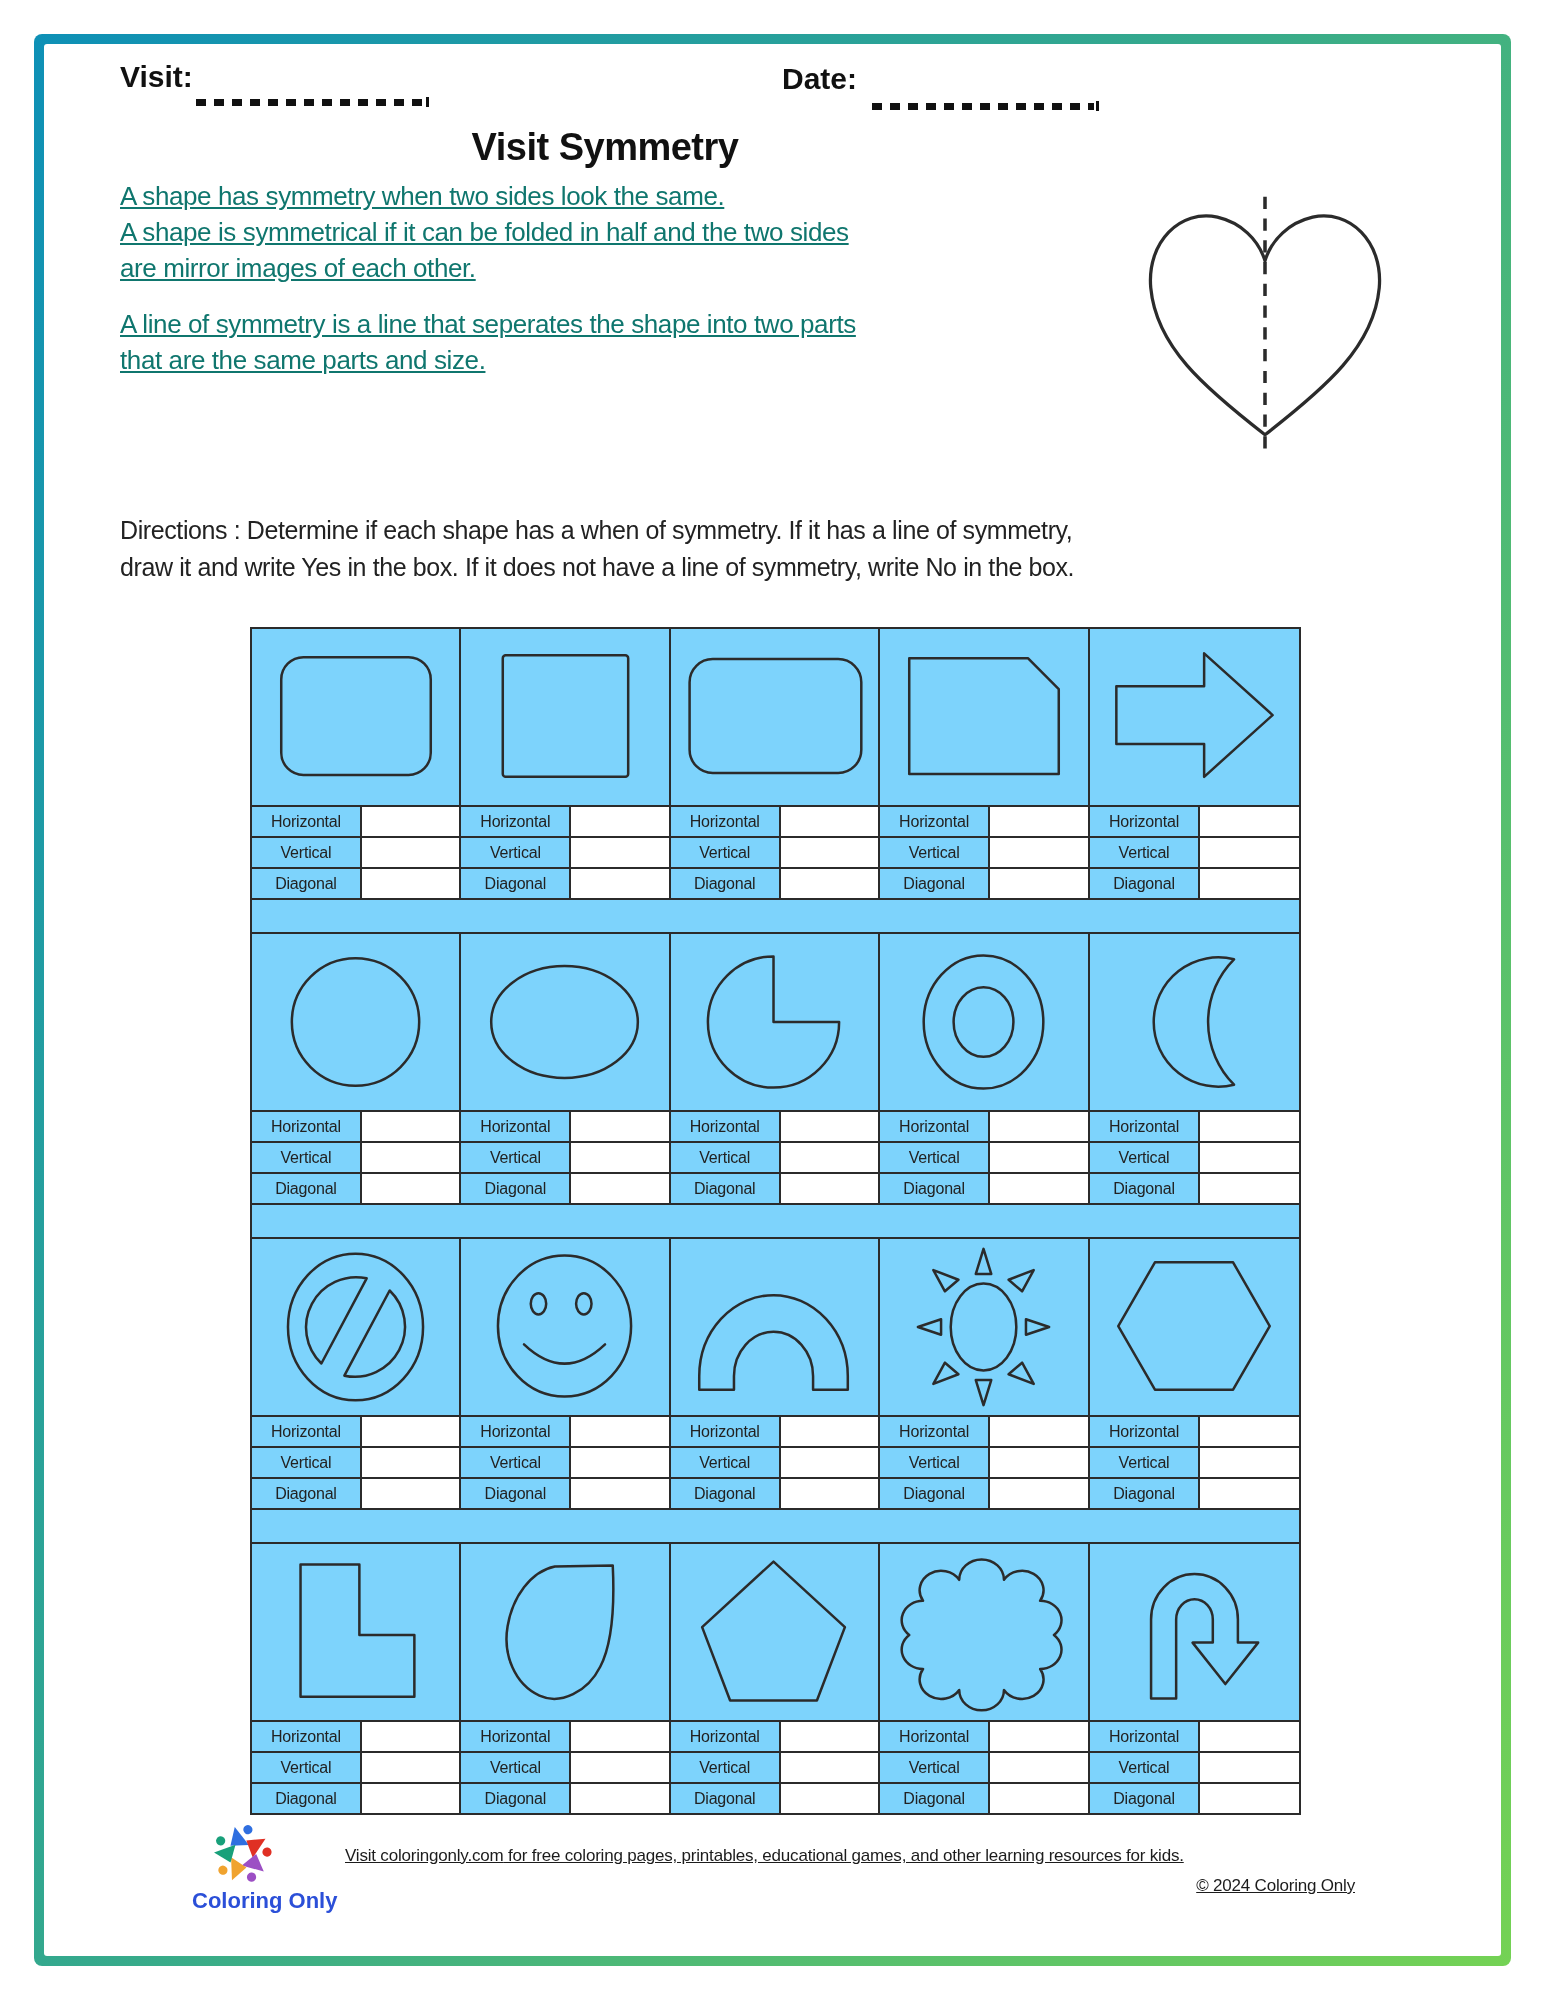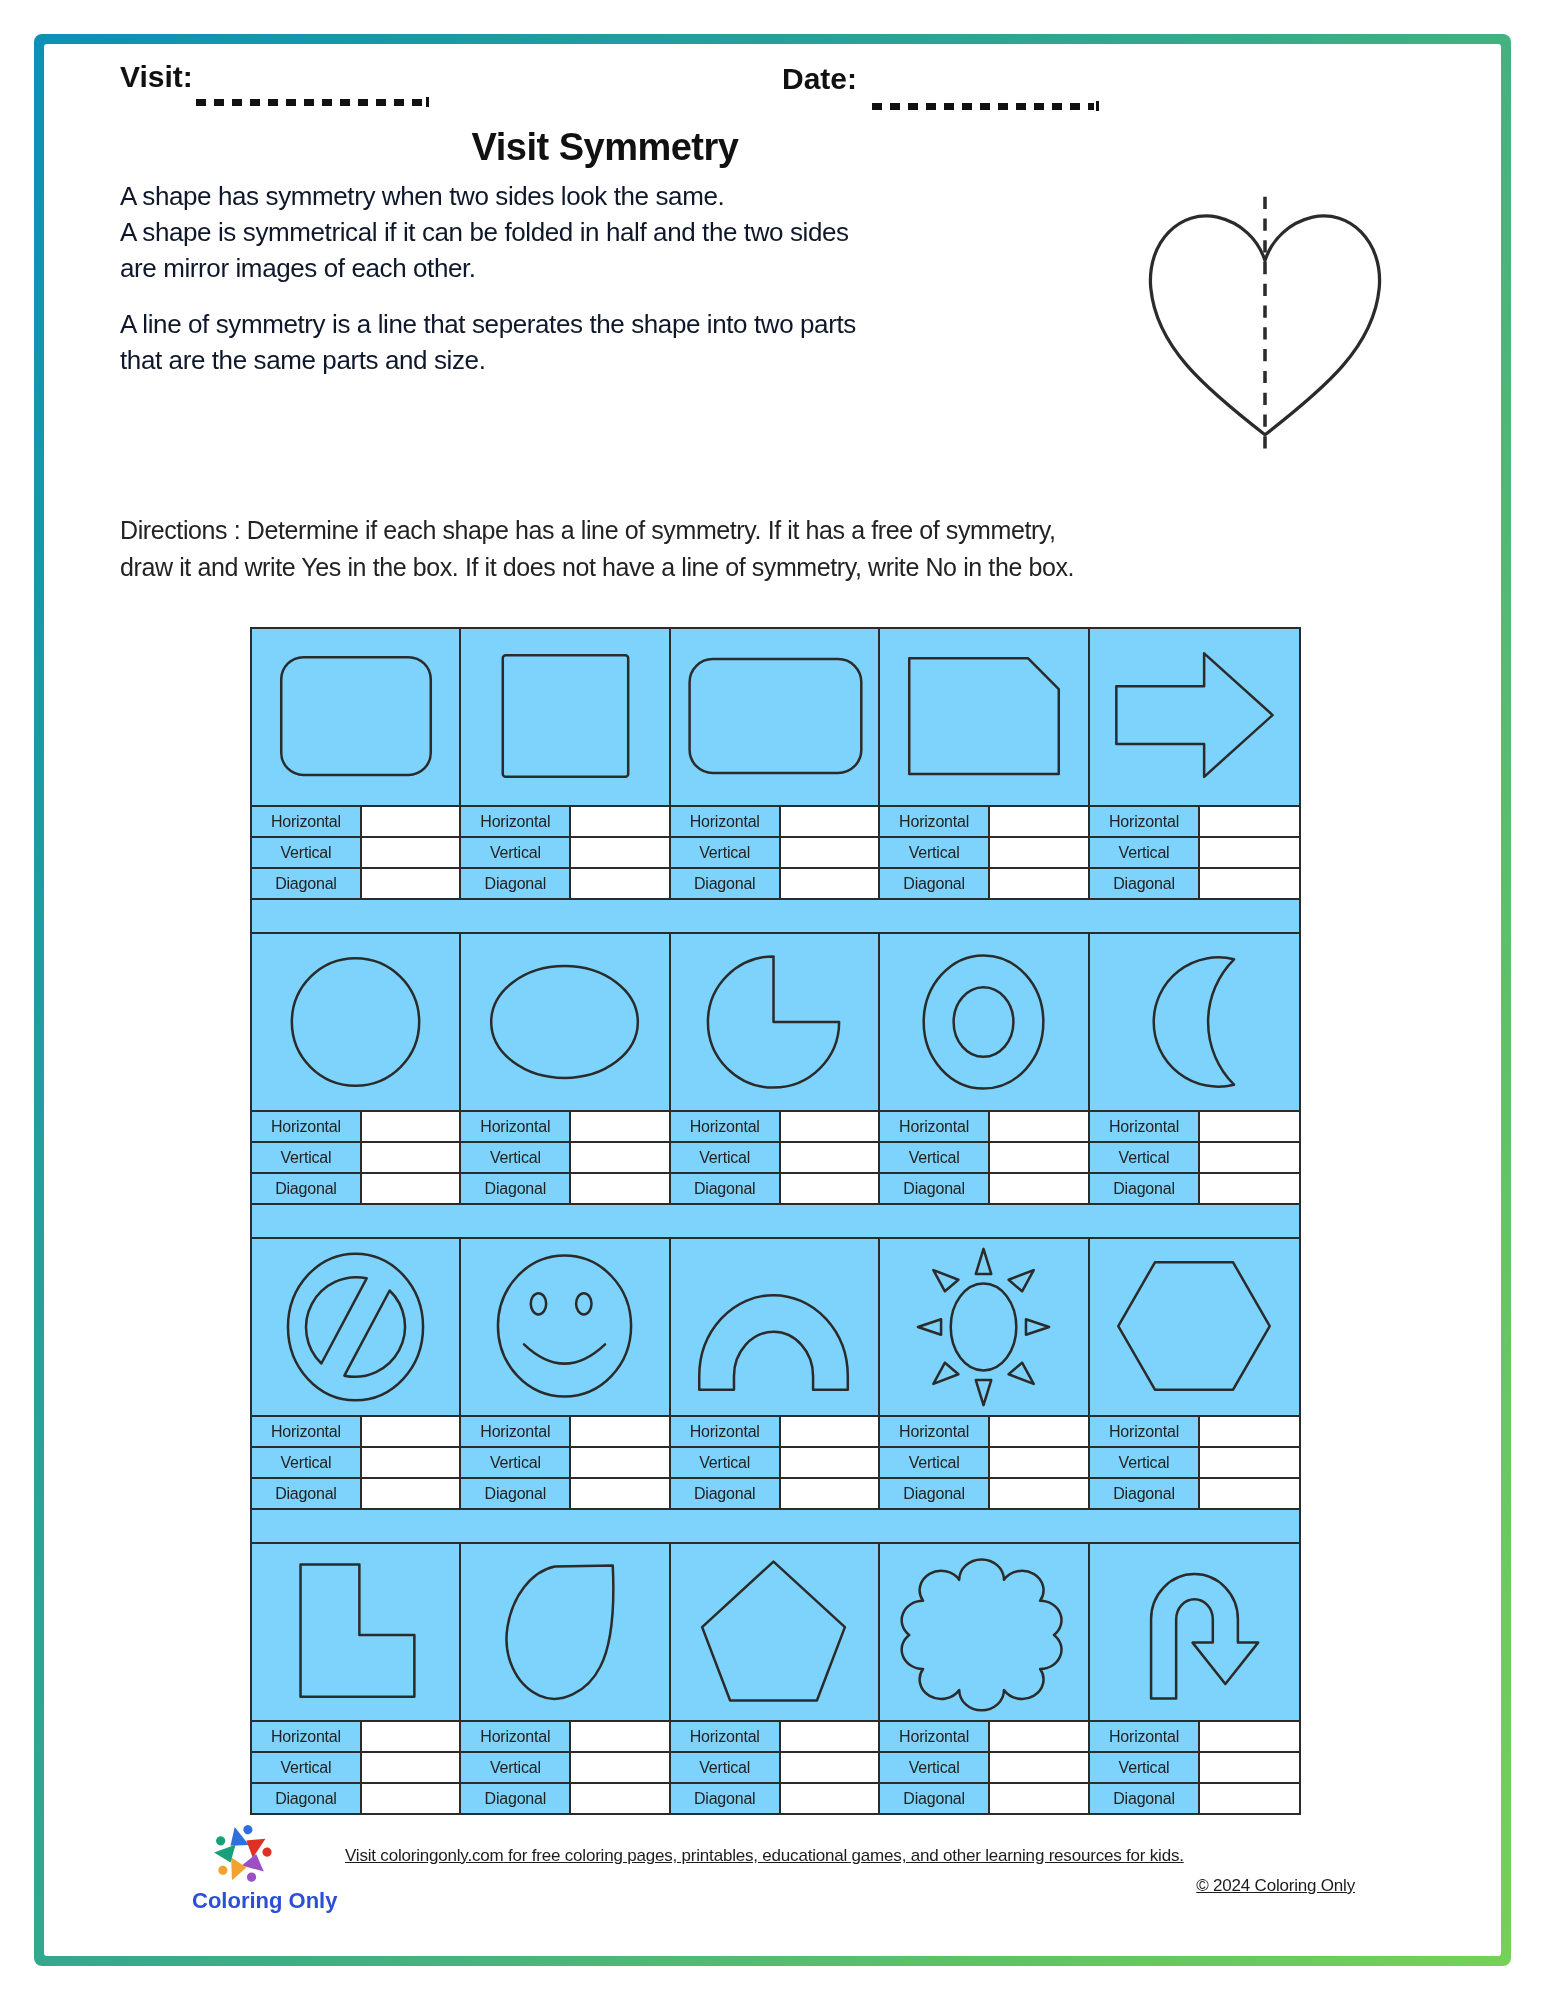--- a/index.html
+++ b/index.html
@@ -29,21 +29,21 @@
     position:absolute;height:7px;
     background-image:repeating-linear-gradient(90deg,#111 0 10px,transparent 10px 18px);
   }
   .fill-line::after{
     content:'';position:absolute;right:-5px;top:-2px;width:3px;height:10px;background:#111;
   }
   .title{
     position:absolute;left:120px;top:126px;width:970px;text-align:center;
     font-size:38px;font-weight:bold;color:#111;letter-spacing:-0.5px;
   }
-  .para{font-size:26px;line-height:36px;letter-spacing:-0.4px;color:#0f172a;}
+  .para{font-size:26px;line-height:36px;letter-spacing:-0.4px;color:#0f766e;text-decoration:underline;}
   .para div{white-space:nowrap;}
   .directions{font-size:25px;line-height:37px;letter-spacing:-0.4px;color:#222;}
   
   .grid{
     position:absolute;left:250px;top:627px;width:1047px;
     border:2px solid var(--line);background:#7dd3fc;
   }
   .shape-row{display:grid;grid-template-columns:repeat(5,1fr);height:176px;border-bottom:2px solid var(--line);}
   .shape-row .cell{border-right:2px solid var(--line);display:flex;align-items:center;justify-content:center;overflow:hidden;}
   .shape-row .cell:last-child,.label-row .cell:last-child{border-right:none;}
@@ -85,21 +85,21 @@
   <div>A shape has symmetry when two sides look the same.</div>
   <div>A shape is symmetrical if it can be folded in half and the two sides</div>
   <div>are mirror images of each other.</div>
 </div>
 <div class="abs para" style="left:120px;top:306px;">
   <div>A line of symmetry is a line that seperates the shape into two parts</div>
   <div>that are the same parts and size.</div>
 </div>
 
 <div class="abs directions" style="left:120px;top:512px;">
-  <div>Directions : Determine if each shape has a line of symmetry. If it has a free of symmetry,</div>
+  <div>Directions : Determine if each shape has a when of symmetry. If it has a line of symmetry,</div>
   <div>draw it and write Yes in the box. If it does not have a line of symmetry, write No in the box.</div>
 </div>
 
 <svg class="abs heart-svg" style="left:1126px;top:190px;" width="278" height="272" viewBox="0 0 200 200">
   <path d="M 100,180 C 55,145 20,115 16,72 C 13,38 38,14 65,20 C 82,24 95,36 100,52 C 105,36 118,24 135,20 C 162,14 187,38 184,72 C 180,115 145,145 100,180 Z" stroke-width="2.4"></path>
   <line x1="100" y1="5" x2="100" y2="196" stroke-width="2.6" stroke-dasharray="9 7"></line>
 </svg>
 
 <div class="grid">
     <div class="shape-row">

